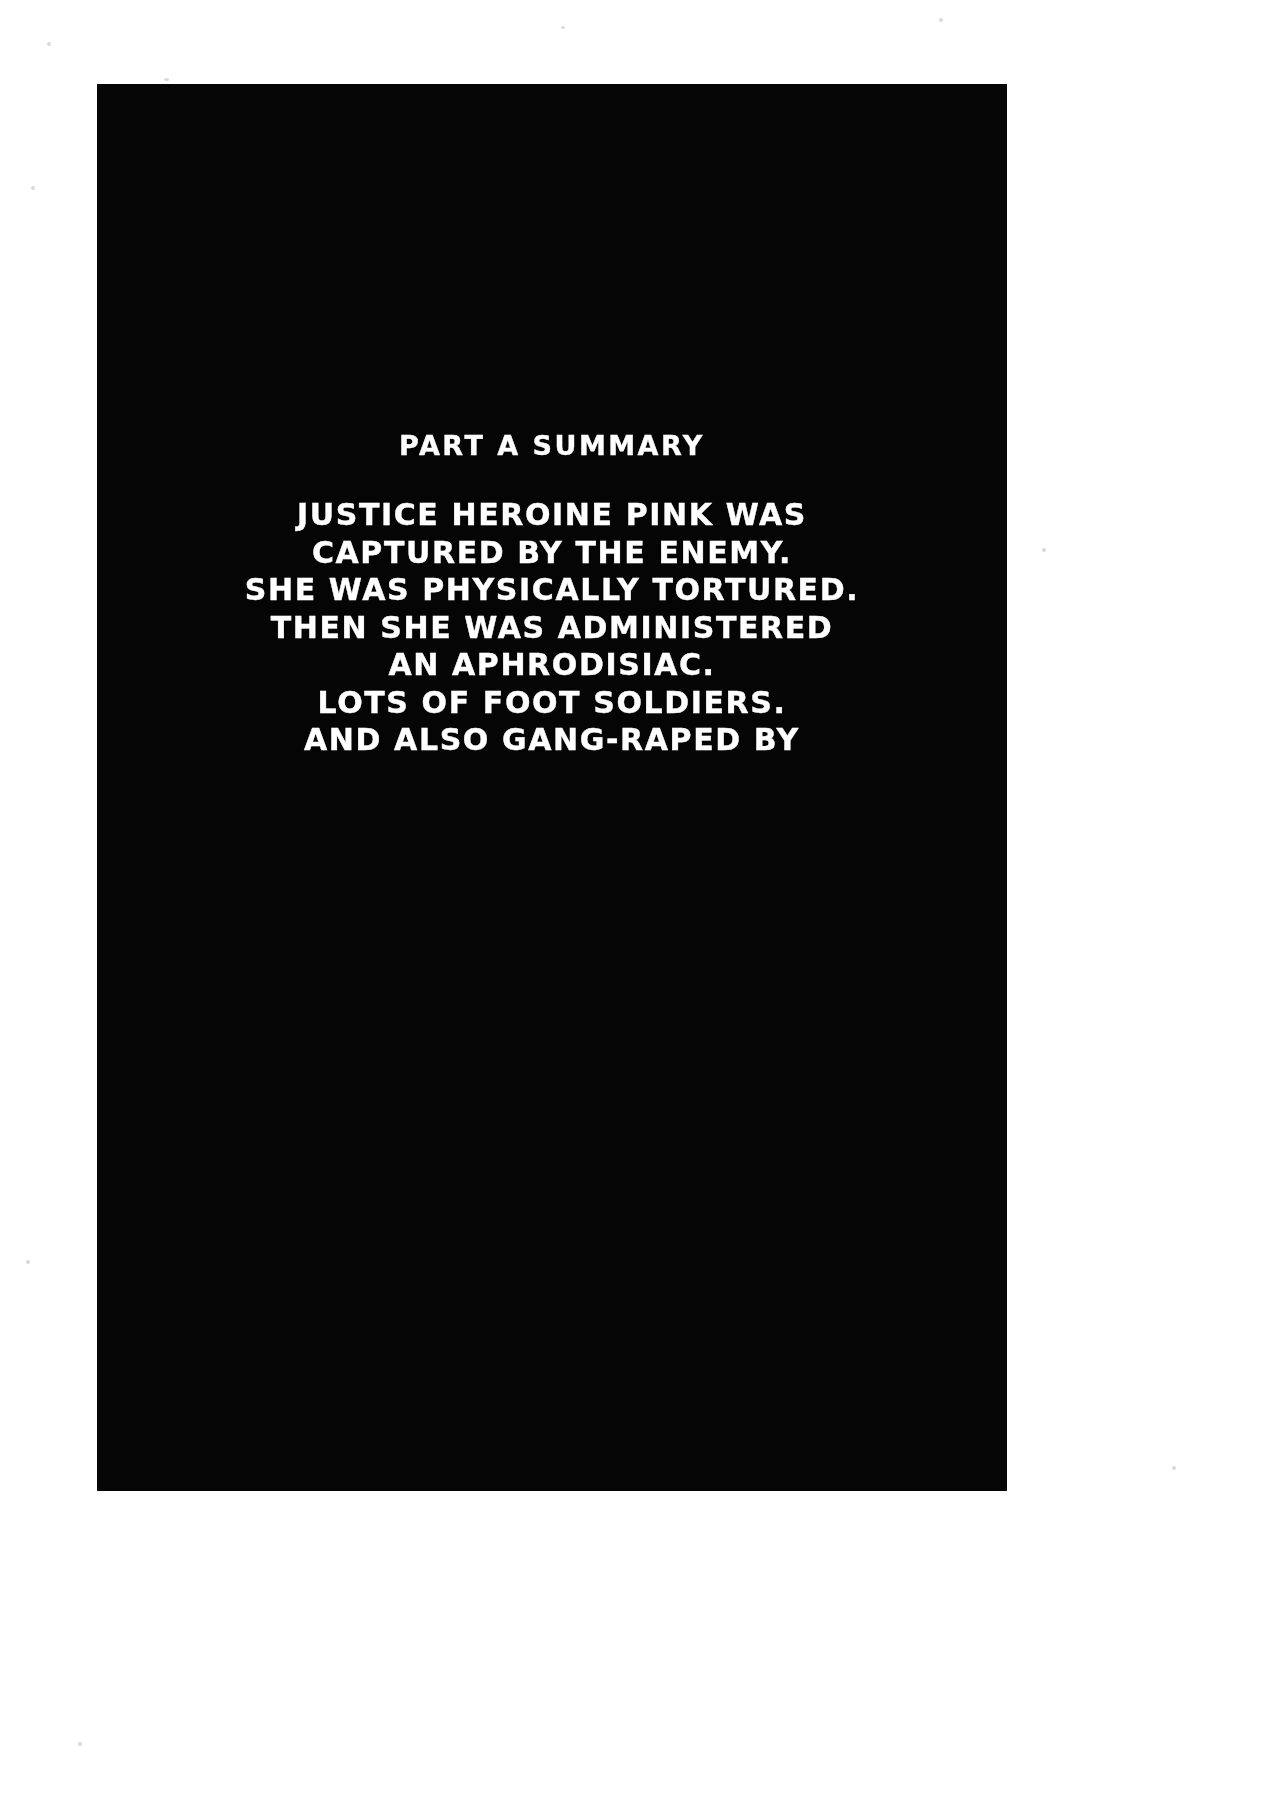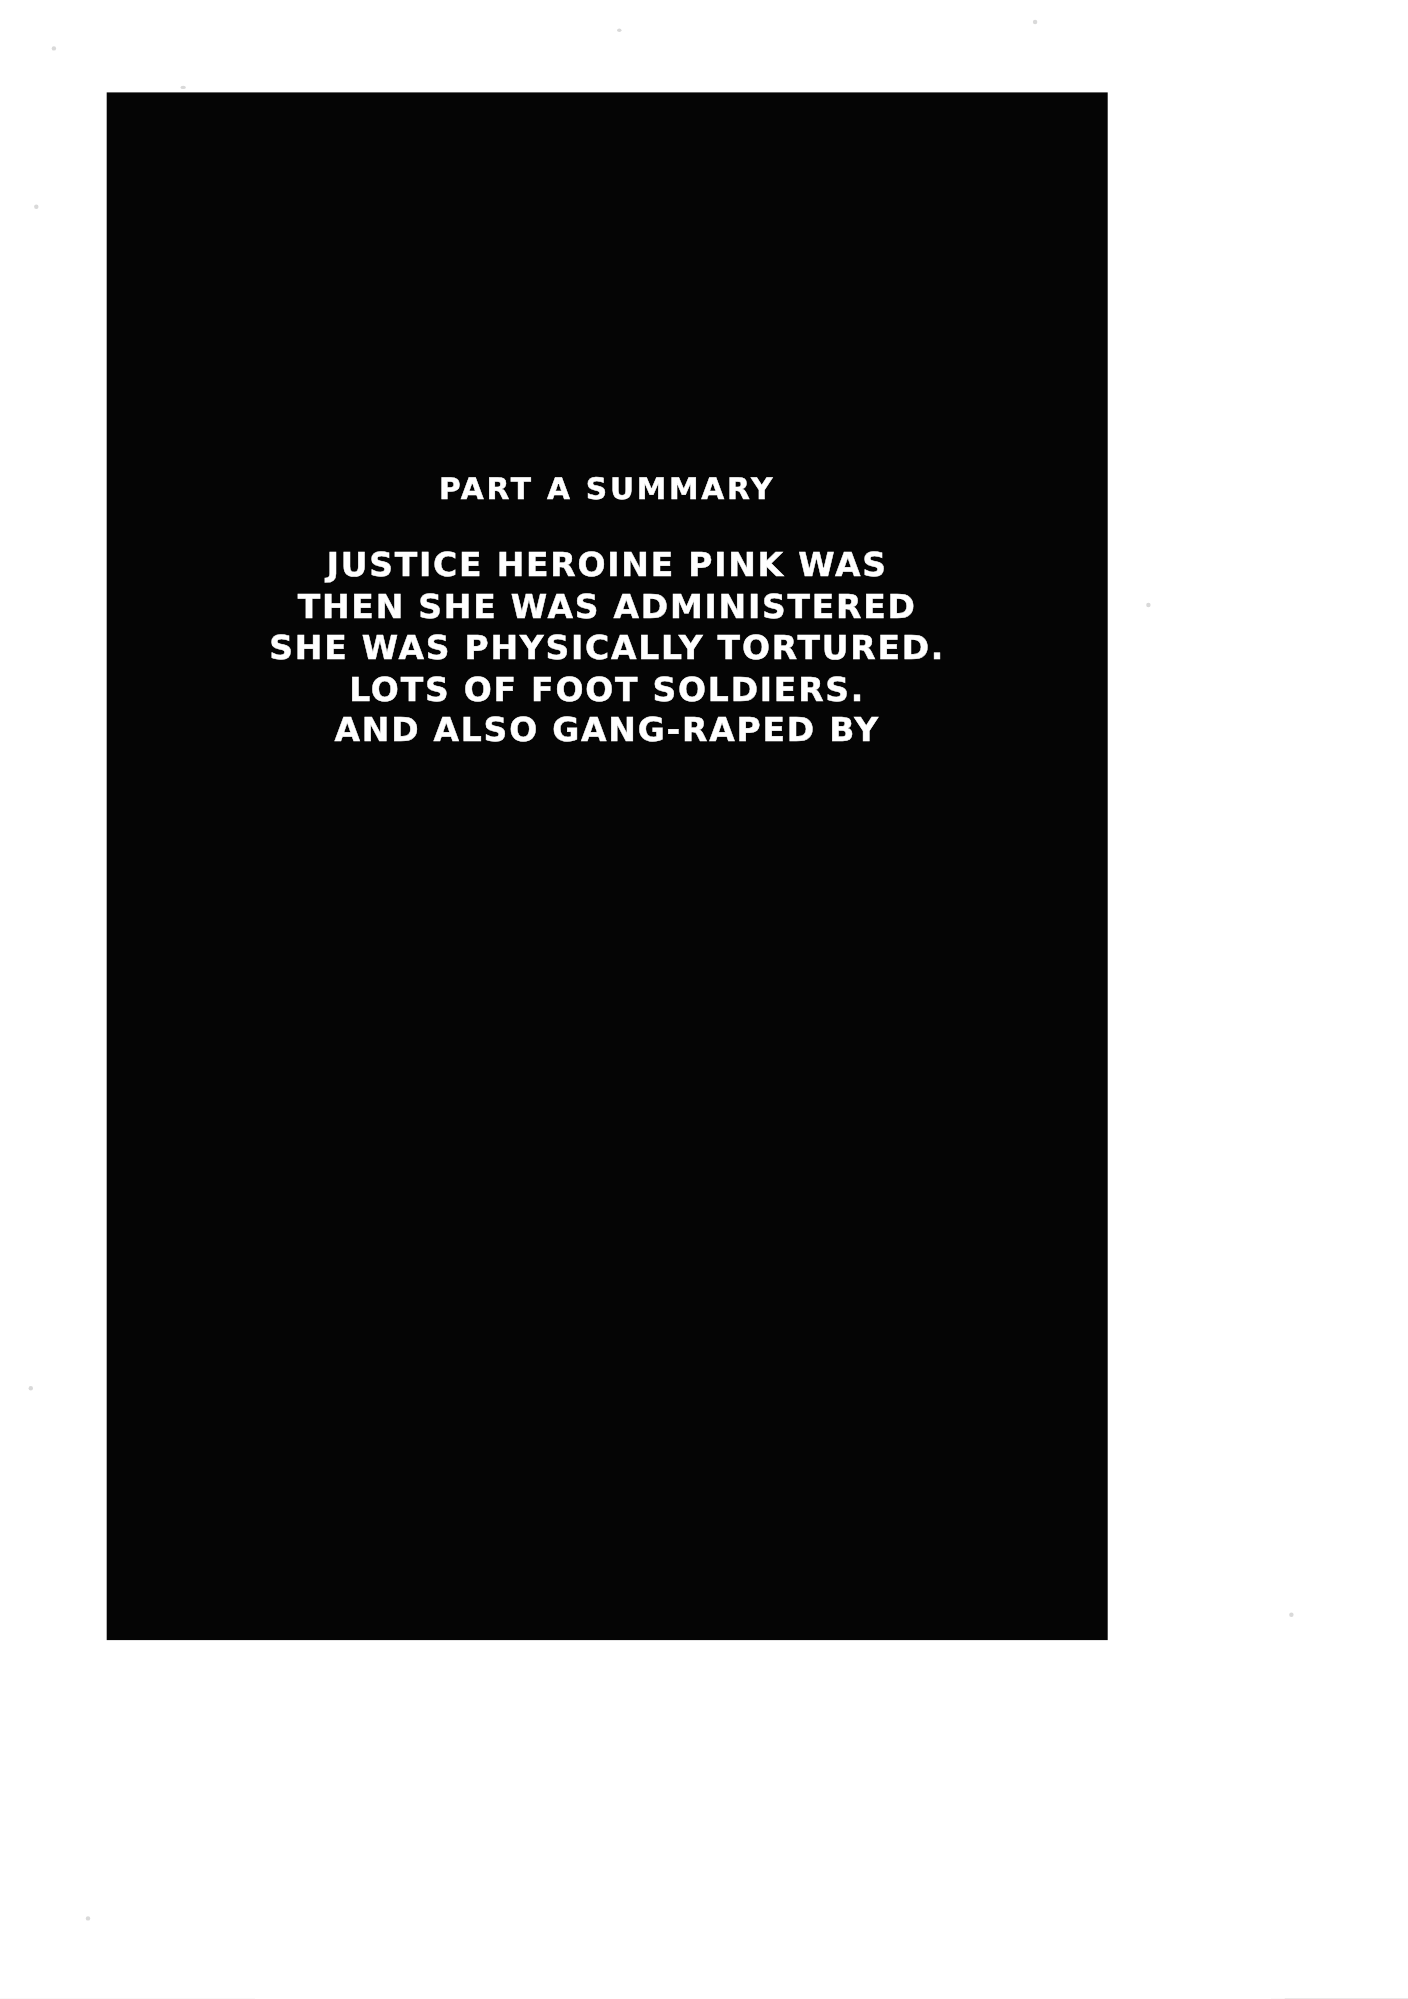--- a/index.html
+++ b/index.html
@@ -84,20 +84,22 @@
   <div class="speckle" style="left:26px; top:1260px; width:4px; height:4px;"></div>
   <div class="speckle" style="left:1172px; top:1466px; width:4px; height:4px;"></div>
   <div class="speckle" style="left:78px; top:1742px; width:4px; height:4px;"></div>
 
   <div class="black-panel"></div>
 
   <div class="text-block">
     <div class="summary-title">PART A SUMMARY</div>
     <div class="summary-body">
       <span class="line">JUSTICE HEROINE PINK WAS</span>
+      <span class="line">CAPTURED BY THE ENEMY.</span>
+      <span class="line">SHE WAS PHYSICALLY TORTURED.</span>
       <span class="line">THEN SHE WAS ADMINISTERED</span>
-      <span class="line">SHE WAS PHYSICALLY TORTURED.</span>
+      <span class="line">AN APHRODISIAC.</span>
       <span class="line">LOTS OF FOOT SOLDIERS.</span>
       <span class="line">AND ALSO GANG-RAPED BY</span>
     </div>
   </div>
 
 </div>
 
 </body></html>

